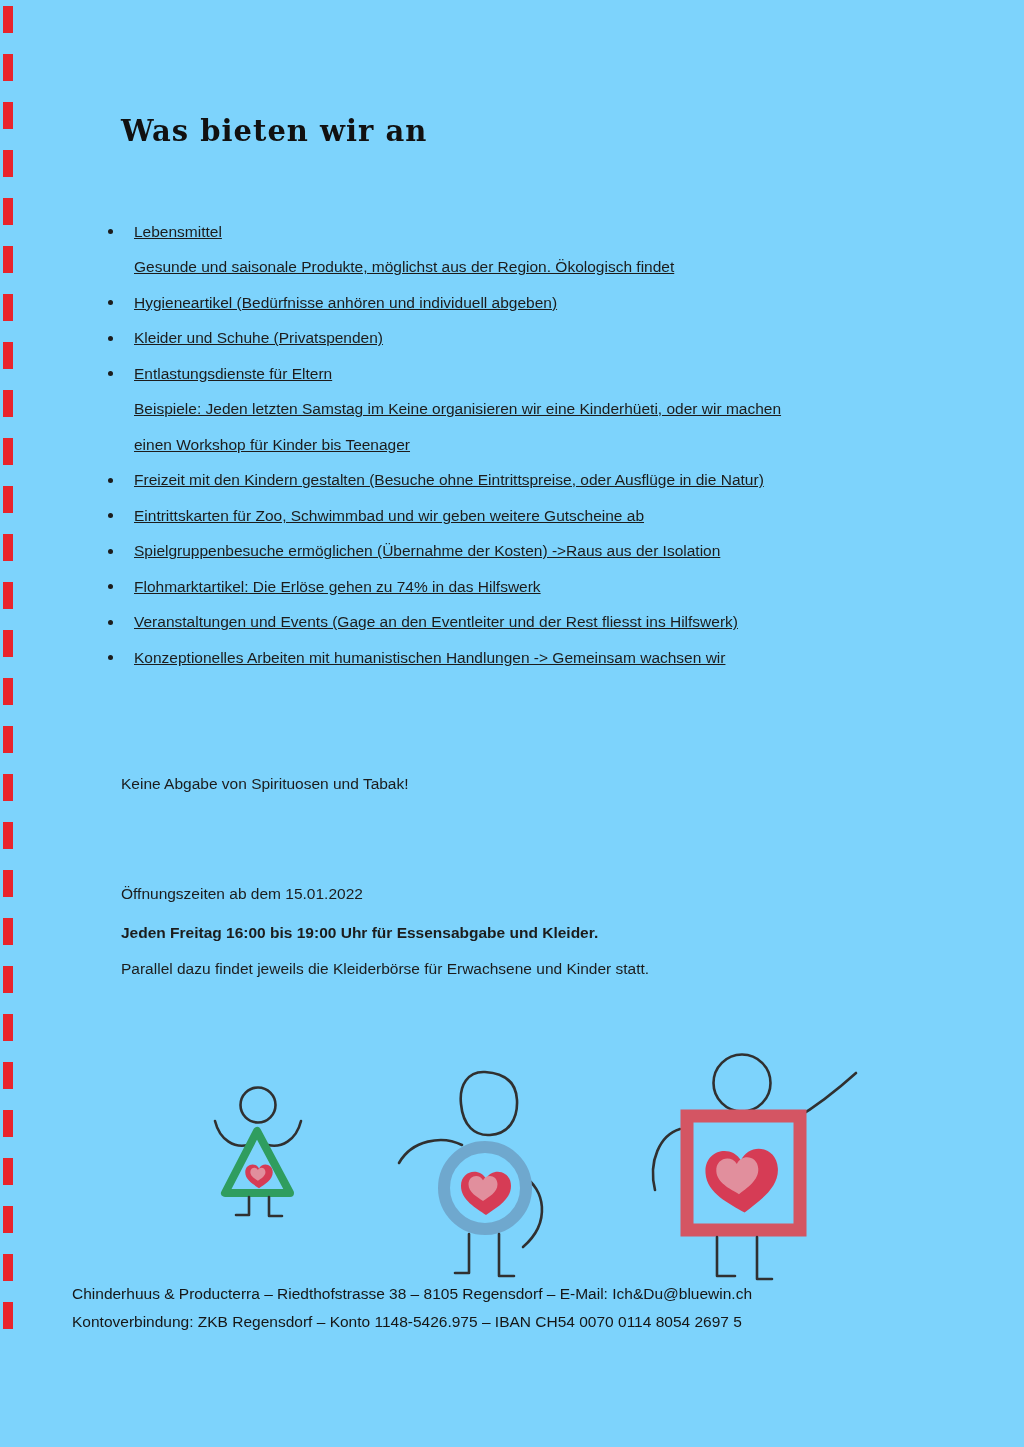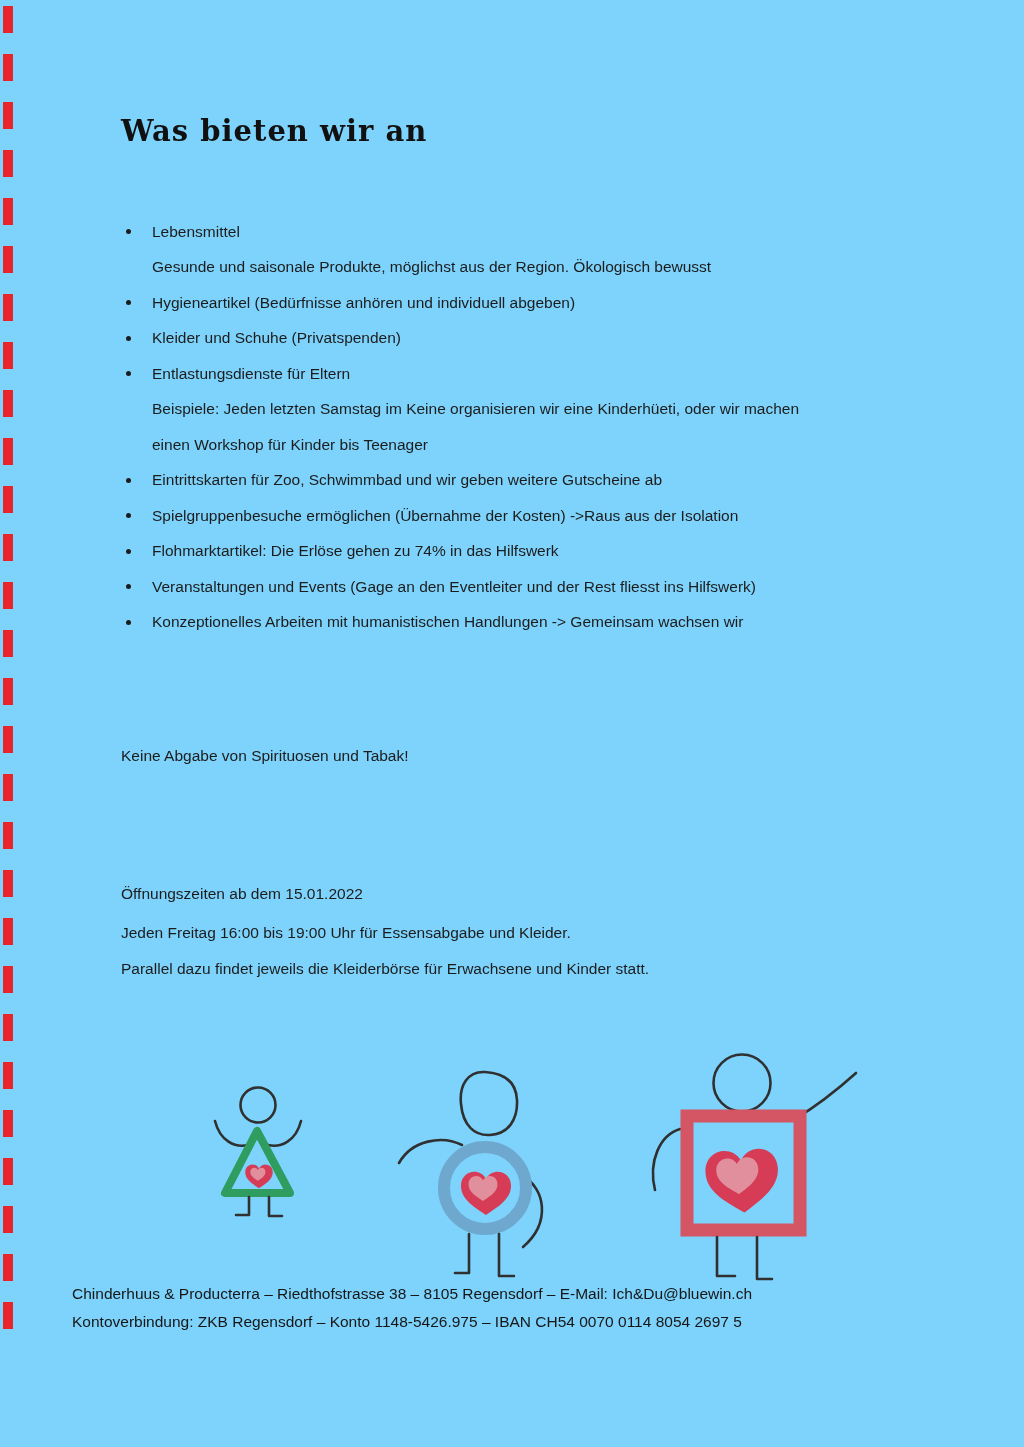--- a/index.html
+++ b/index.html
@@ -16,36 +16,36 @@
   .edge-marks{
     position:absolute;left:3px;top:6px;width:10px;height:1330px;
     background:repeating-linear-gradient(180deg,#e9242b 0 27px,transparent 27px 48px);
   }
   .title{
     position:absolute;left:121px;top:114px;
     font-family:"DejaVu Serif", serif;
     font-weight:bold;font-size:29px;letter-spacing:1px;color:#111;
     margin:0;
   }
-  .list{position:absolute;left:121px;top:214px;width:810px;}
+  .list{position:absolute;left:103px;top:214px;width:810px;text-decoration:underline;}
   .row{
     position:relative;height:35.5px;display:flex;align-items:center;
     padding-left:31px;font-size:15.5px;white-space:nowrap;
   }
   .row .dot{
     position:absolute;left:5px;top:50%;margin-top:-2.5px;
     width:5px;height:5px;border-radius:50%;background:#1c1c1c;
   }
   .para{
     position:absolute;left:121px;height:36px;display:flex;align-items:center;
     font-size:15.5px;white-space:nowrap;
   }
-  .p-keine{top:738px;}
+  .p-keine{top:766px;}
   .p-open{top:876px;}
-  .p-freitag{top:915px;}
+  .p-freitag{top:915px;font-weight:bold;}
   .p-parallel{top:951px;}
   .figures{position:absolute;left:180px;top:1045px;}
   .stick{stroke:#303030;stroke-width:2.6;fill:none;stroke-linecap:round;stroke-linejoin:round;}
   .shape{fill:none;}
   .footer{
     position:absolute;left:72px;top:1280px;width:900px;
     font-size:15.5px;line-height:28px;color:#161616;
   }
 </style>
 </head>
@@ -56,39 +56,43 @@
   <div class="edge-marks"></div>
 
   <h1 class="title">Was bieten wir an</h1>
 
   <div class="list">
     <div class="row">
         <span class="dot"></span>
         <span>Lebensmittel</span>
       </div>
     <div class="row">
-        <span>Gesunde und saisonale Produkte, möglichst aus der Region. Ökologisch bewusst</span>
+        <span>Gesunde und saisonale Produkte, möglichst aus der Region. Ökologisch findet</span>
       </div>
     <div class="row">
         <span class="dot"></span>
         <span>Hygieneartikel (Bedürfnisse anhören und individuell abgeben)</span>
       </div>
     <div class="row">
         <span class="dot"></span>
         <span>Kleider und Schuhe (Privatspenden)</span>
       </div>
     <div class="row">
         <span class="dot"></span>
         <span>Entlastungsdienste für Eltern</span>
       </div>
     <div class="row">
         <span>Beispiele: Jeden letzten Samstag im Keine organisieren wir eine Kinderhüeti, oder wir machen</span>
       </div>
     <div class="row">
         <span>einen Workshop für Kinder bis Teenager</span>
+      </div>
+    <div class="row">
+        <span class="dot"></span>
+        <span>Freizeit mit den Kindern gestalten (Besuche ohne Eintrittspreise, oder Ausflüge in die Natur)</span>
       </div>
     <div class="row">
         <span class="dot"></span>
         <span>Eintrittskarten für Zoo, Schwimmbad und wir geben weitere Gutscheine ab</span>
       </div>
     <div class="row">
         <span class="dot"></span>
         <span>Spielgruppenbesuche ermöglichen (Übernahme der Kosten) -&gt;Raus aus der Isolation</span>
       </div>
     <div class="row">

